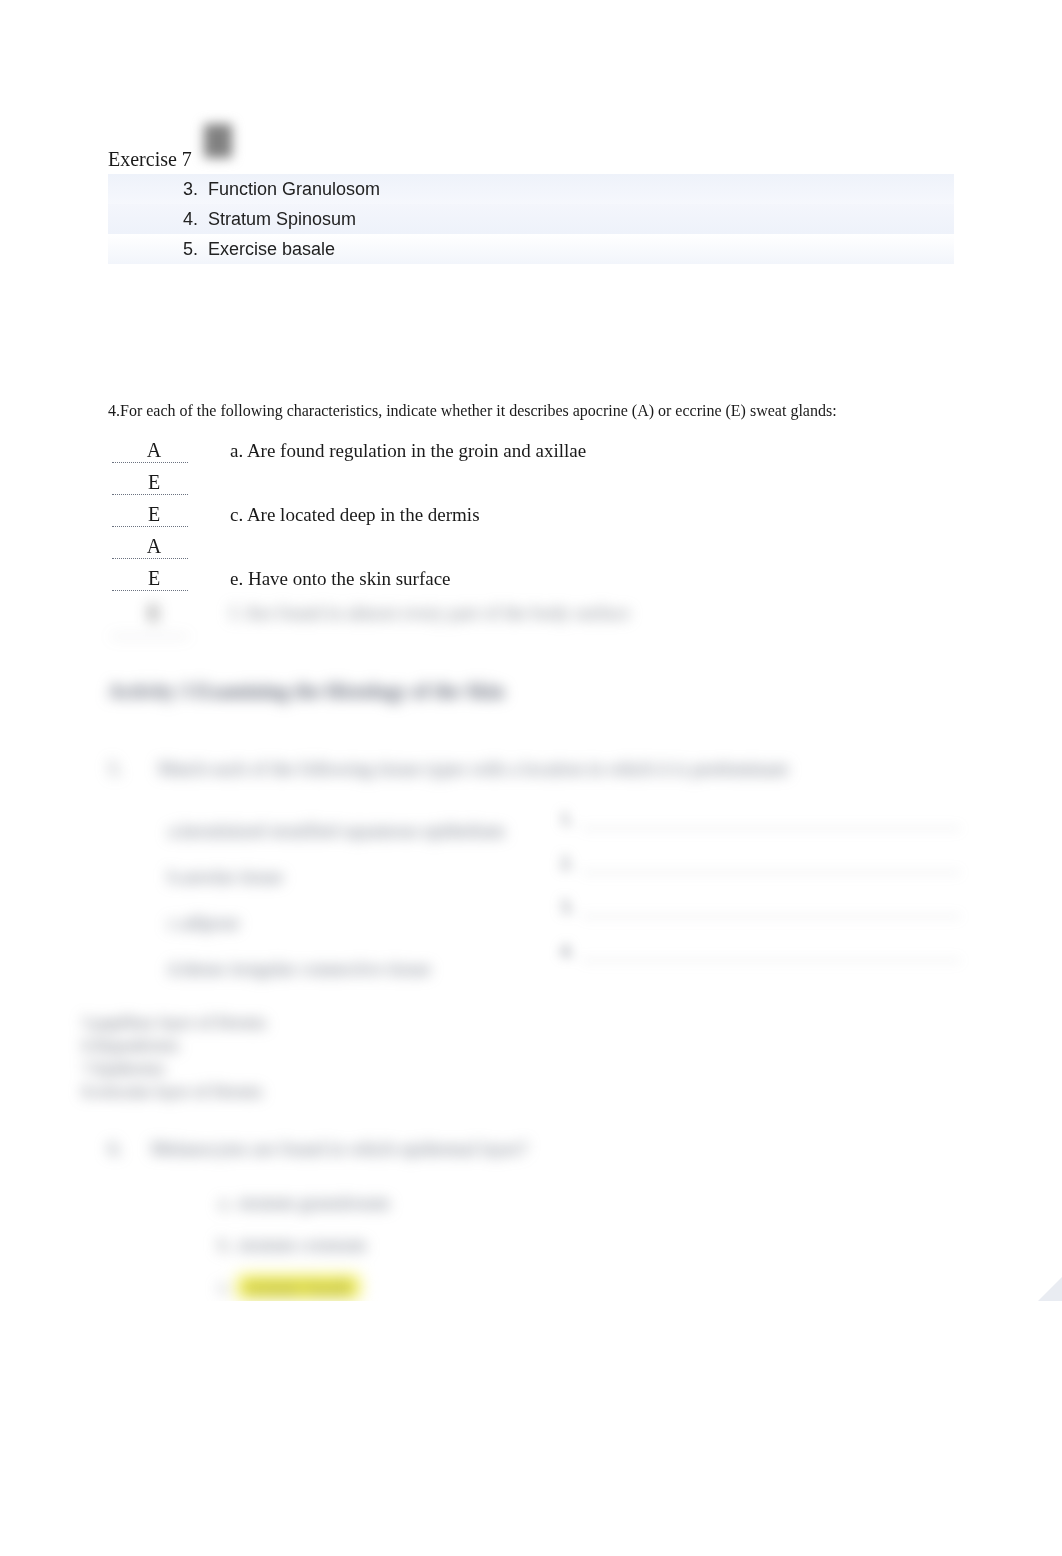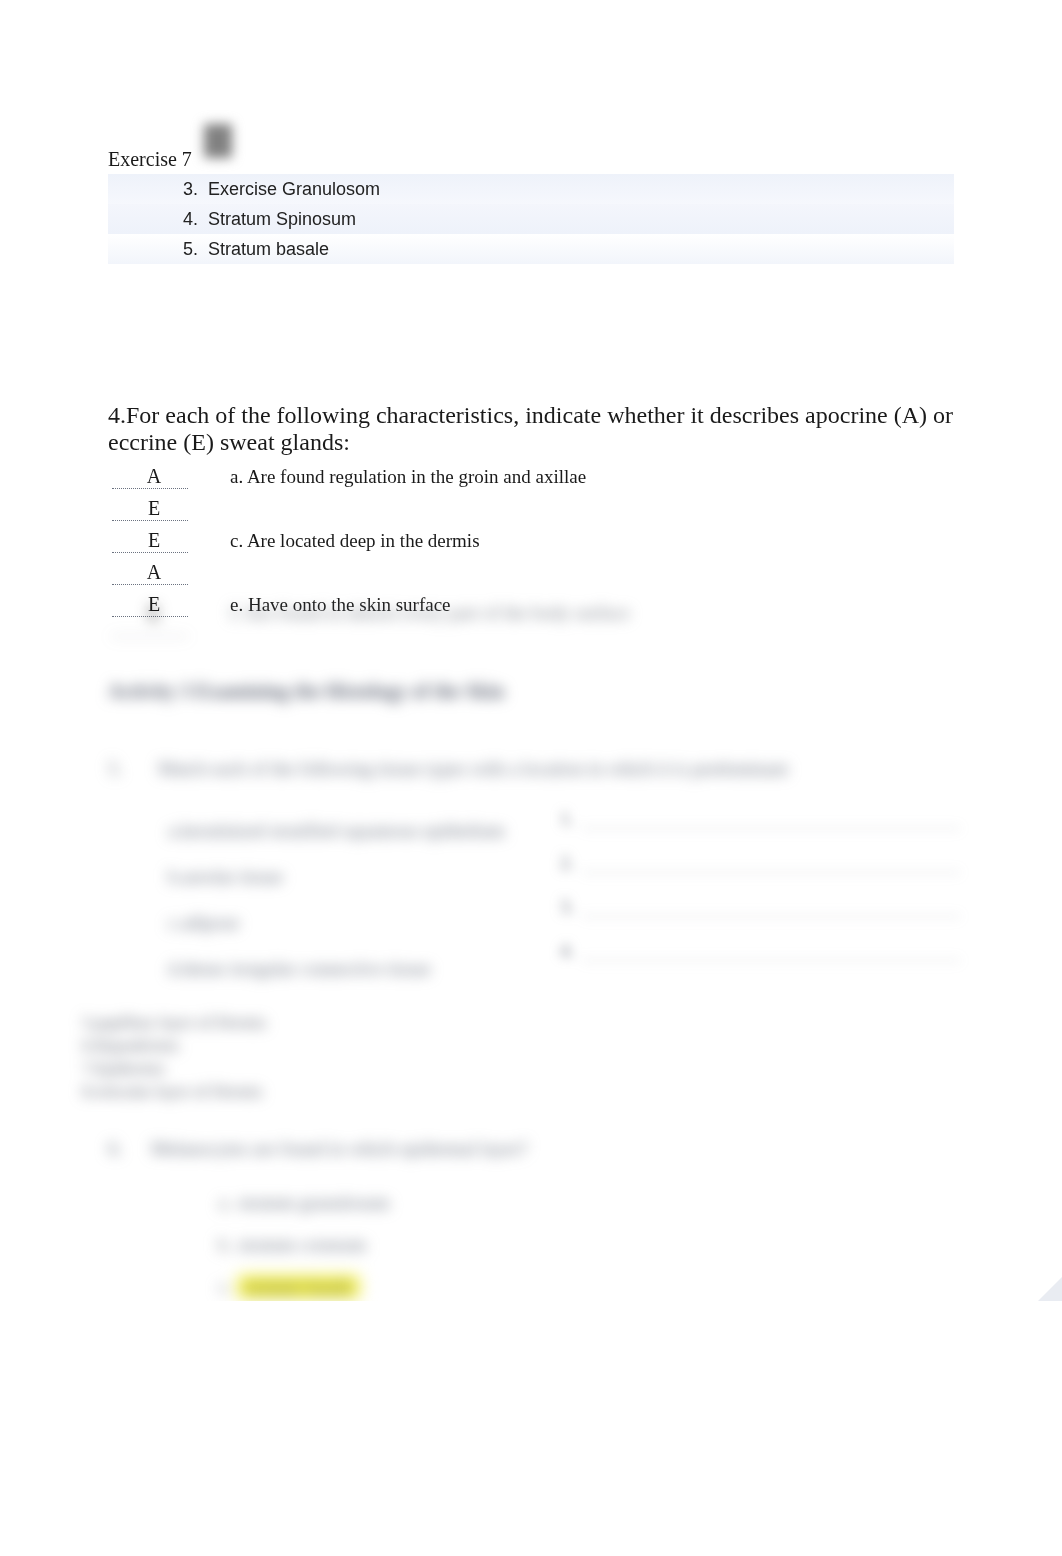--- a/index.html
+++ b/index.html
@@ -62,21 +62,22 @@
     background: linear-gradient(#eef2fa,#f6f8fd);
   }
 
   .q4-block {
     position: absolute;
     top: 402px;
     left: 108px;
     width: 900px;
   }
   .q4-intro {
-    font-size: 24px;
+    font-size: 16px;
+    margin-bottom: 10px;
   }
   .q4-row {
     display: flex;
     align-items: flex-end;
     height: 32px;
     font-size: 19px;
   }
   .ans-cell {
     width: 92px;
     text-align: center;
@@ -242,29 +243,29 @@
 <div class="page">
 
   <div class="blur-square"></div>
   <div class="header-row">
     <span>Exercise 7</span>
   </div>
 
   <div class="top-list">
     <div class="li-row shade-top">
       <span class="marker">3.</span>
-      <span>Exercise Granulosom</span>
+      <span>Function Granulosom</span>
     </div>
     <div class="li-row row-odd" style="background:linear-gradient(#f4f6fc,#eef2fa);">
       <span class="marker">4.</span>
       <span>Stratum Spinosum</span>
     </div>
     <div class="li-row row-even" style="background:linear-gradient(#ffffff,#f2f5fb);">
       <span class="marker">5.</span>
-      <span>Stratum basale</span>
+      <span>Exercise basale</span>
     </div>
   </div>
 
   <div class="q4-block">
     <div class="q4-intro">4.For each of the following characteristics, indicate whether it describes apocrine (A) or eccrine (E) sweat glands:</div>
     <div class="q4-row">
       <div class="ans-cell">A</div>
       <div class="desc-cell">a. Are found regulation in the groin and axillae</div>
     </div>
     <div class="q4-row">

